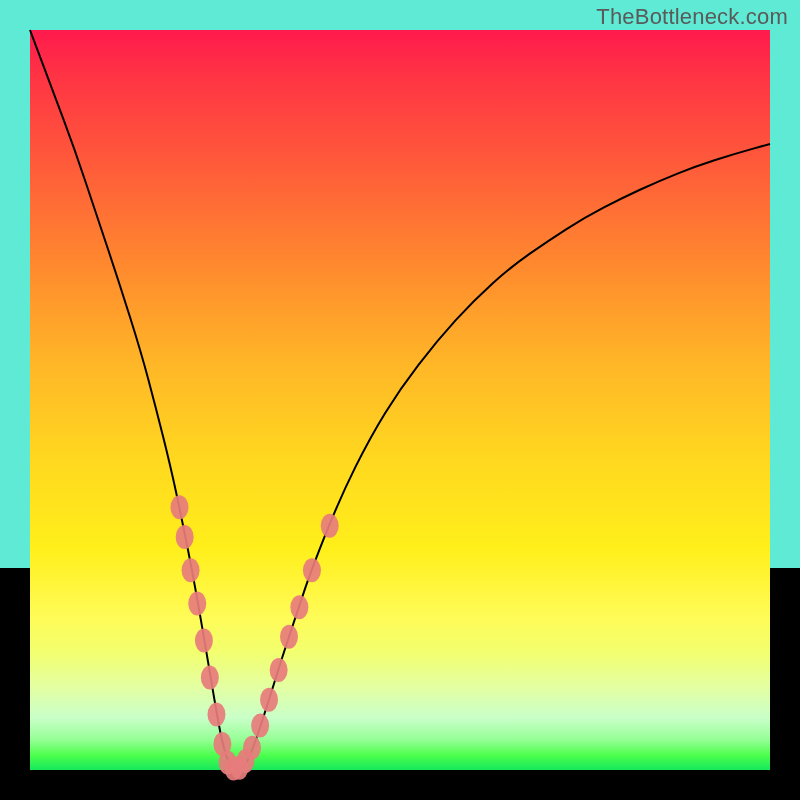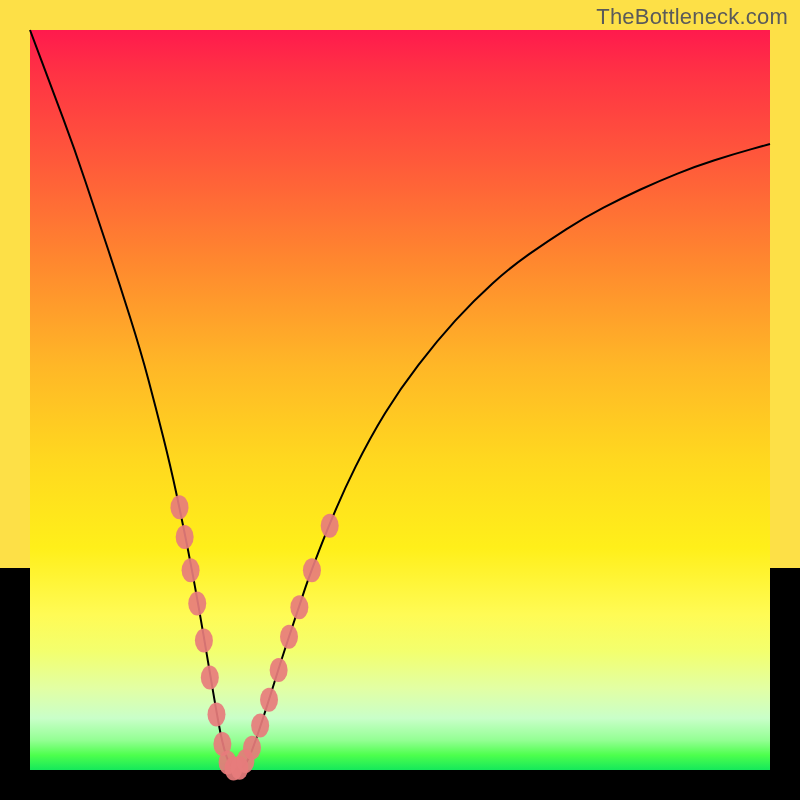--- a/index.html
+++ b/index.html
@@ -8,21 +8,21 @@
     width: 800px;
     height: 800px;
     overflow: hidden;
     background: #000;
     font-family: Arial, Helvetica, sans-serif;
   }
   .frame {
     position: relative;
     width: 800px;
     height: 568px;
-    background: #fde047;
+    background: #5eead4;
   }
   .plot-area {
     position: absolute;
     left: 30px;
     top: 30px;
     width: 740px;
     height: 740px;
     background: linear-gradient(to bottom,
       #ff1a4d 0%,
       #ff3344 6%,

